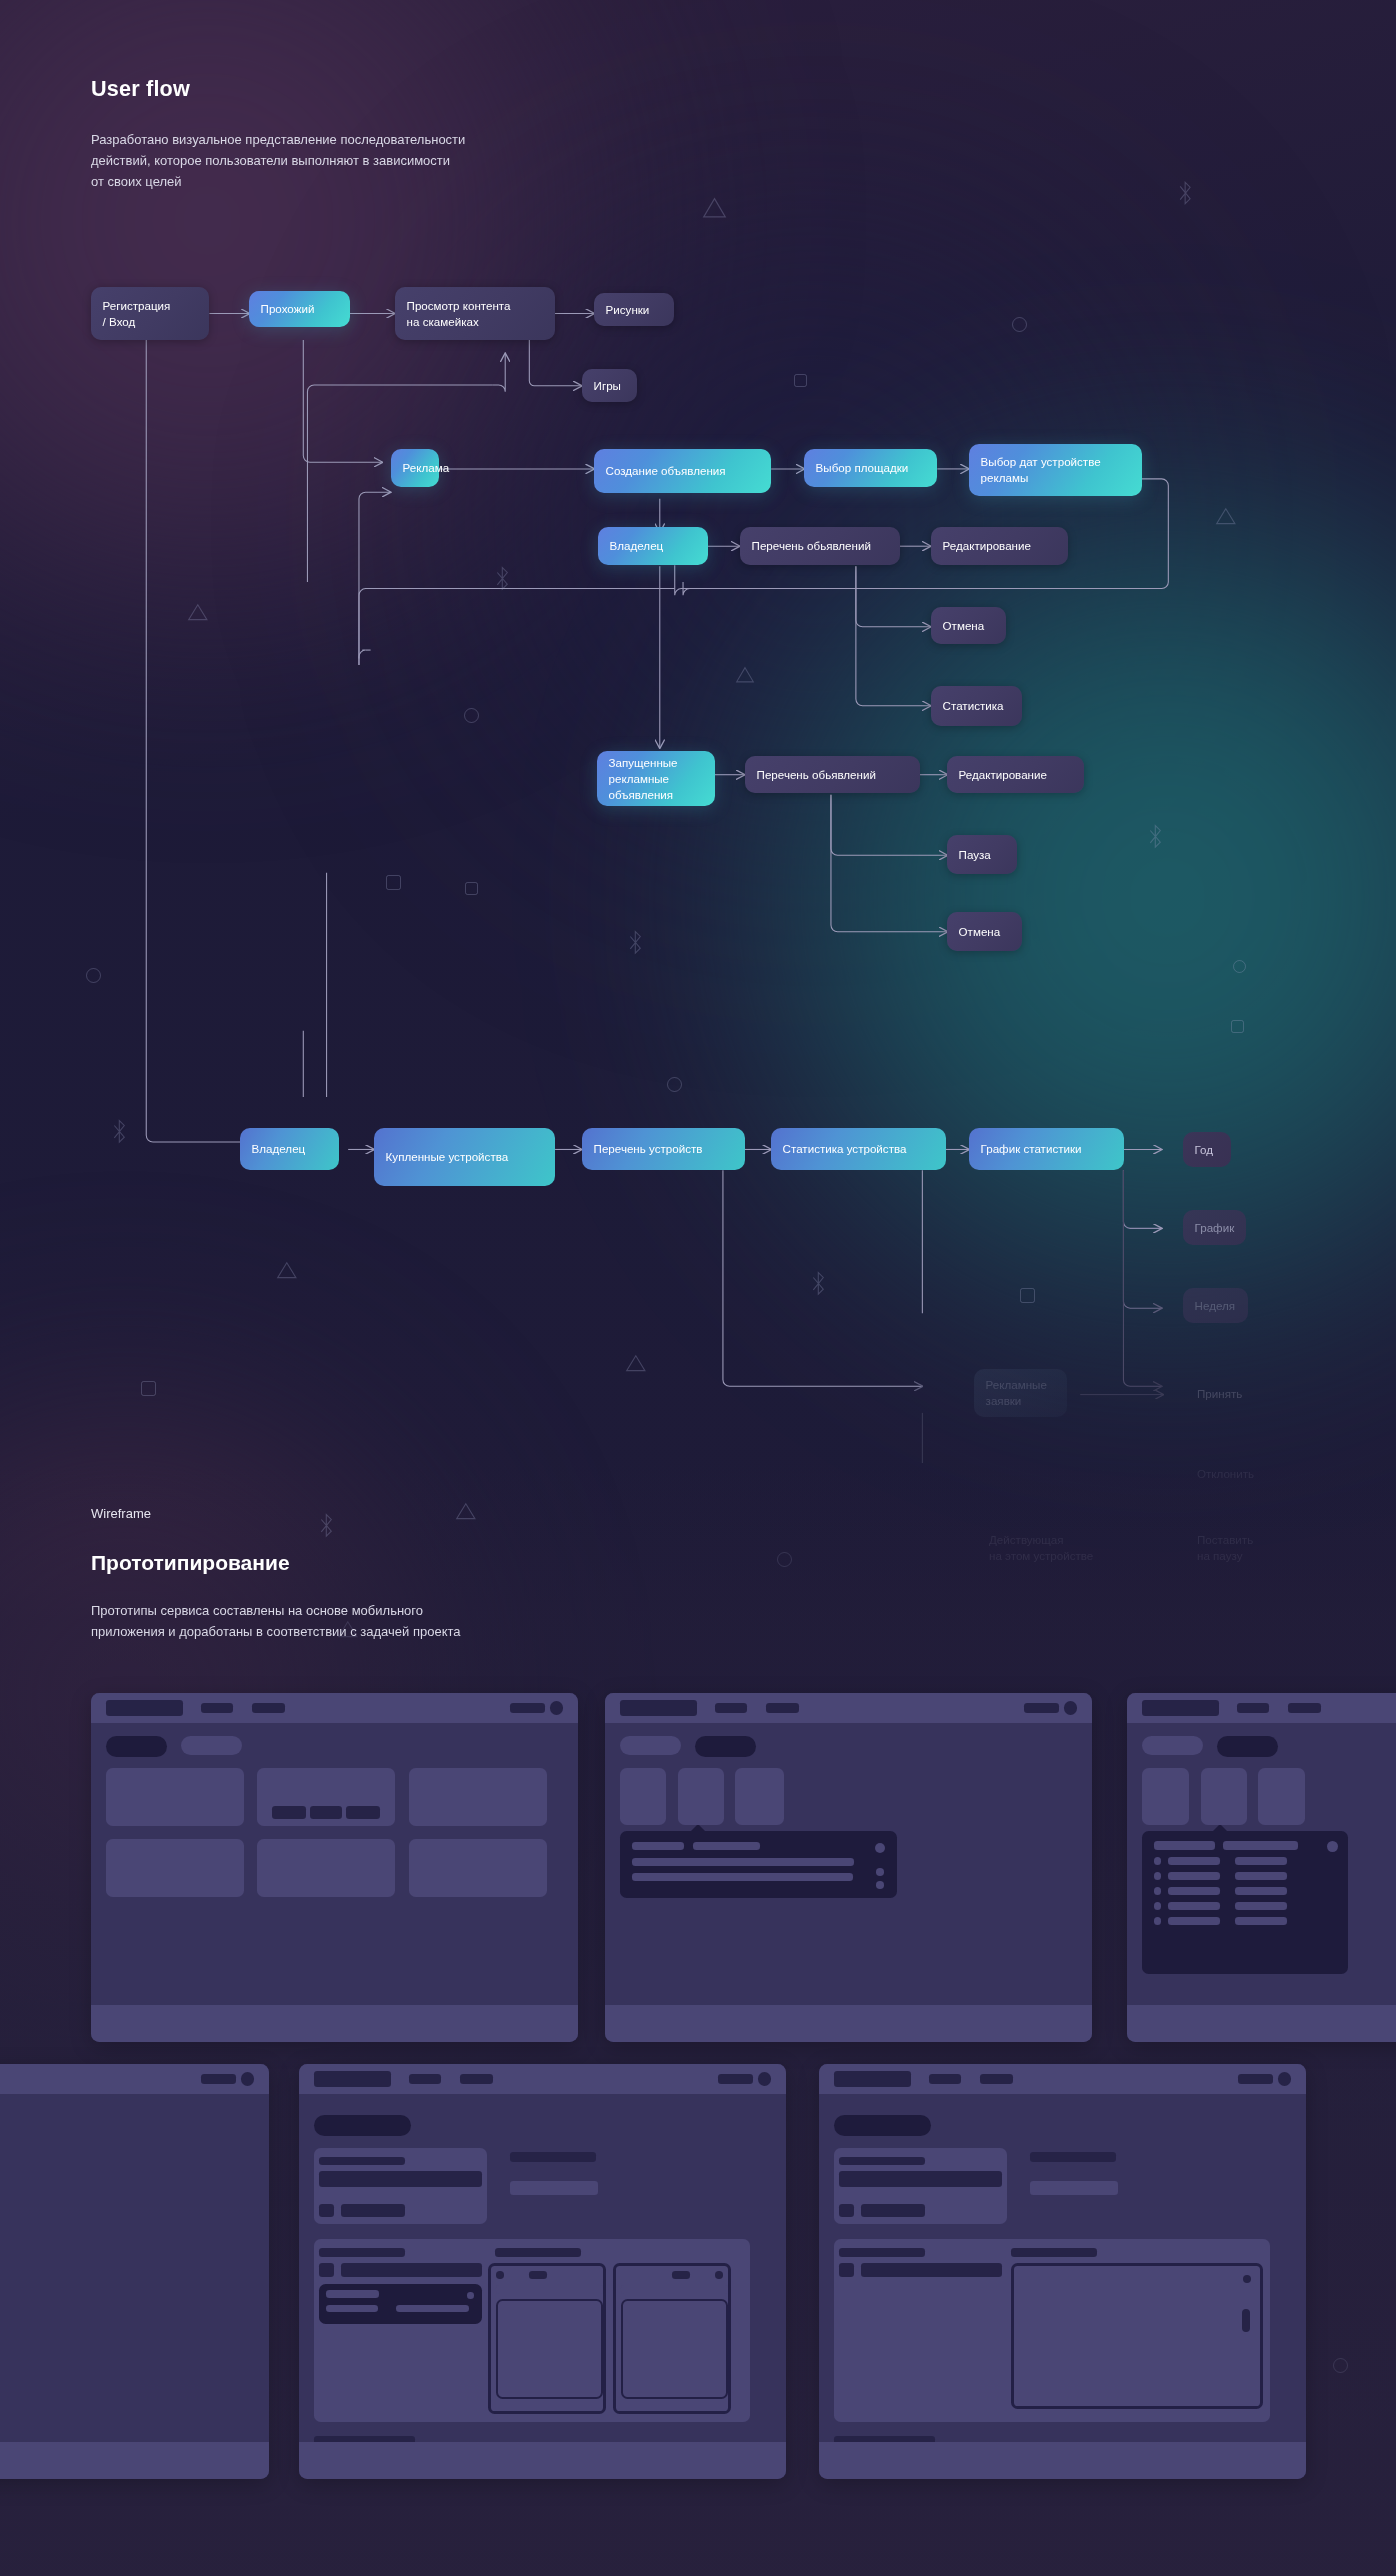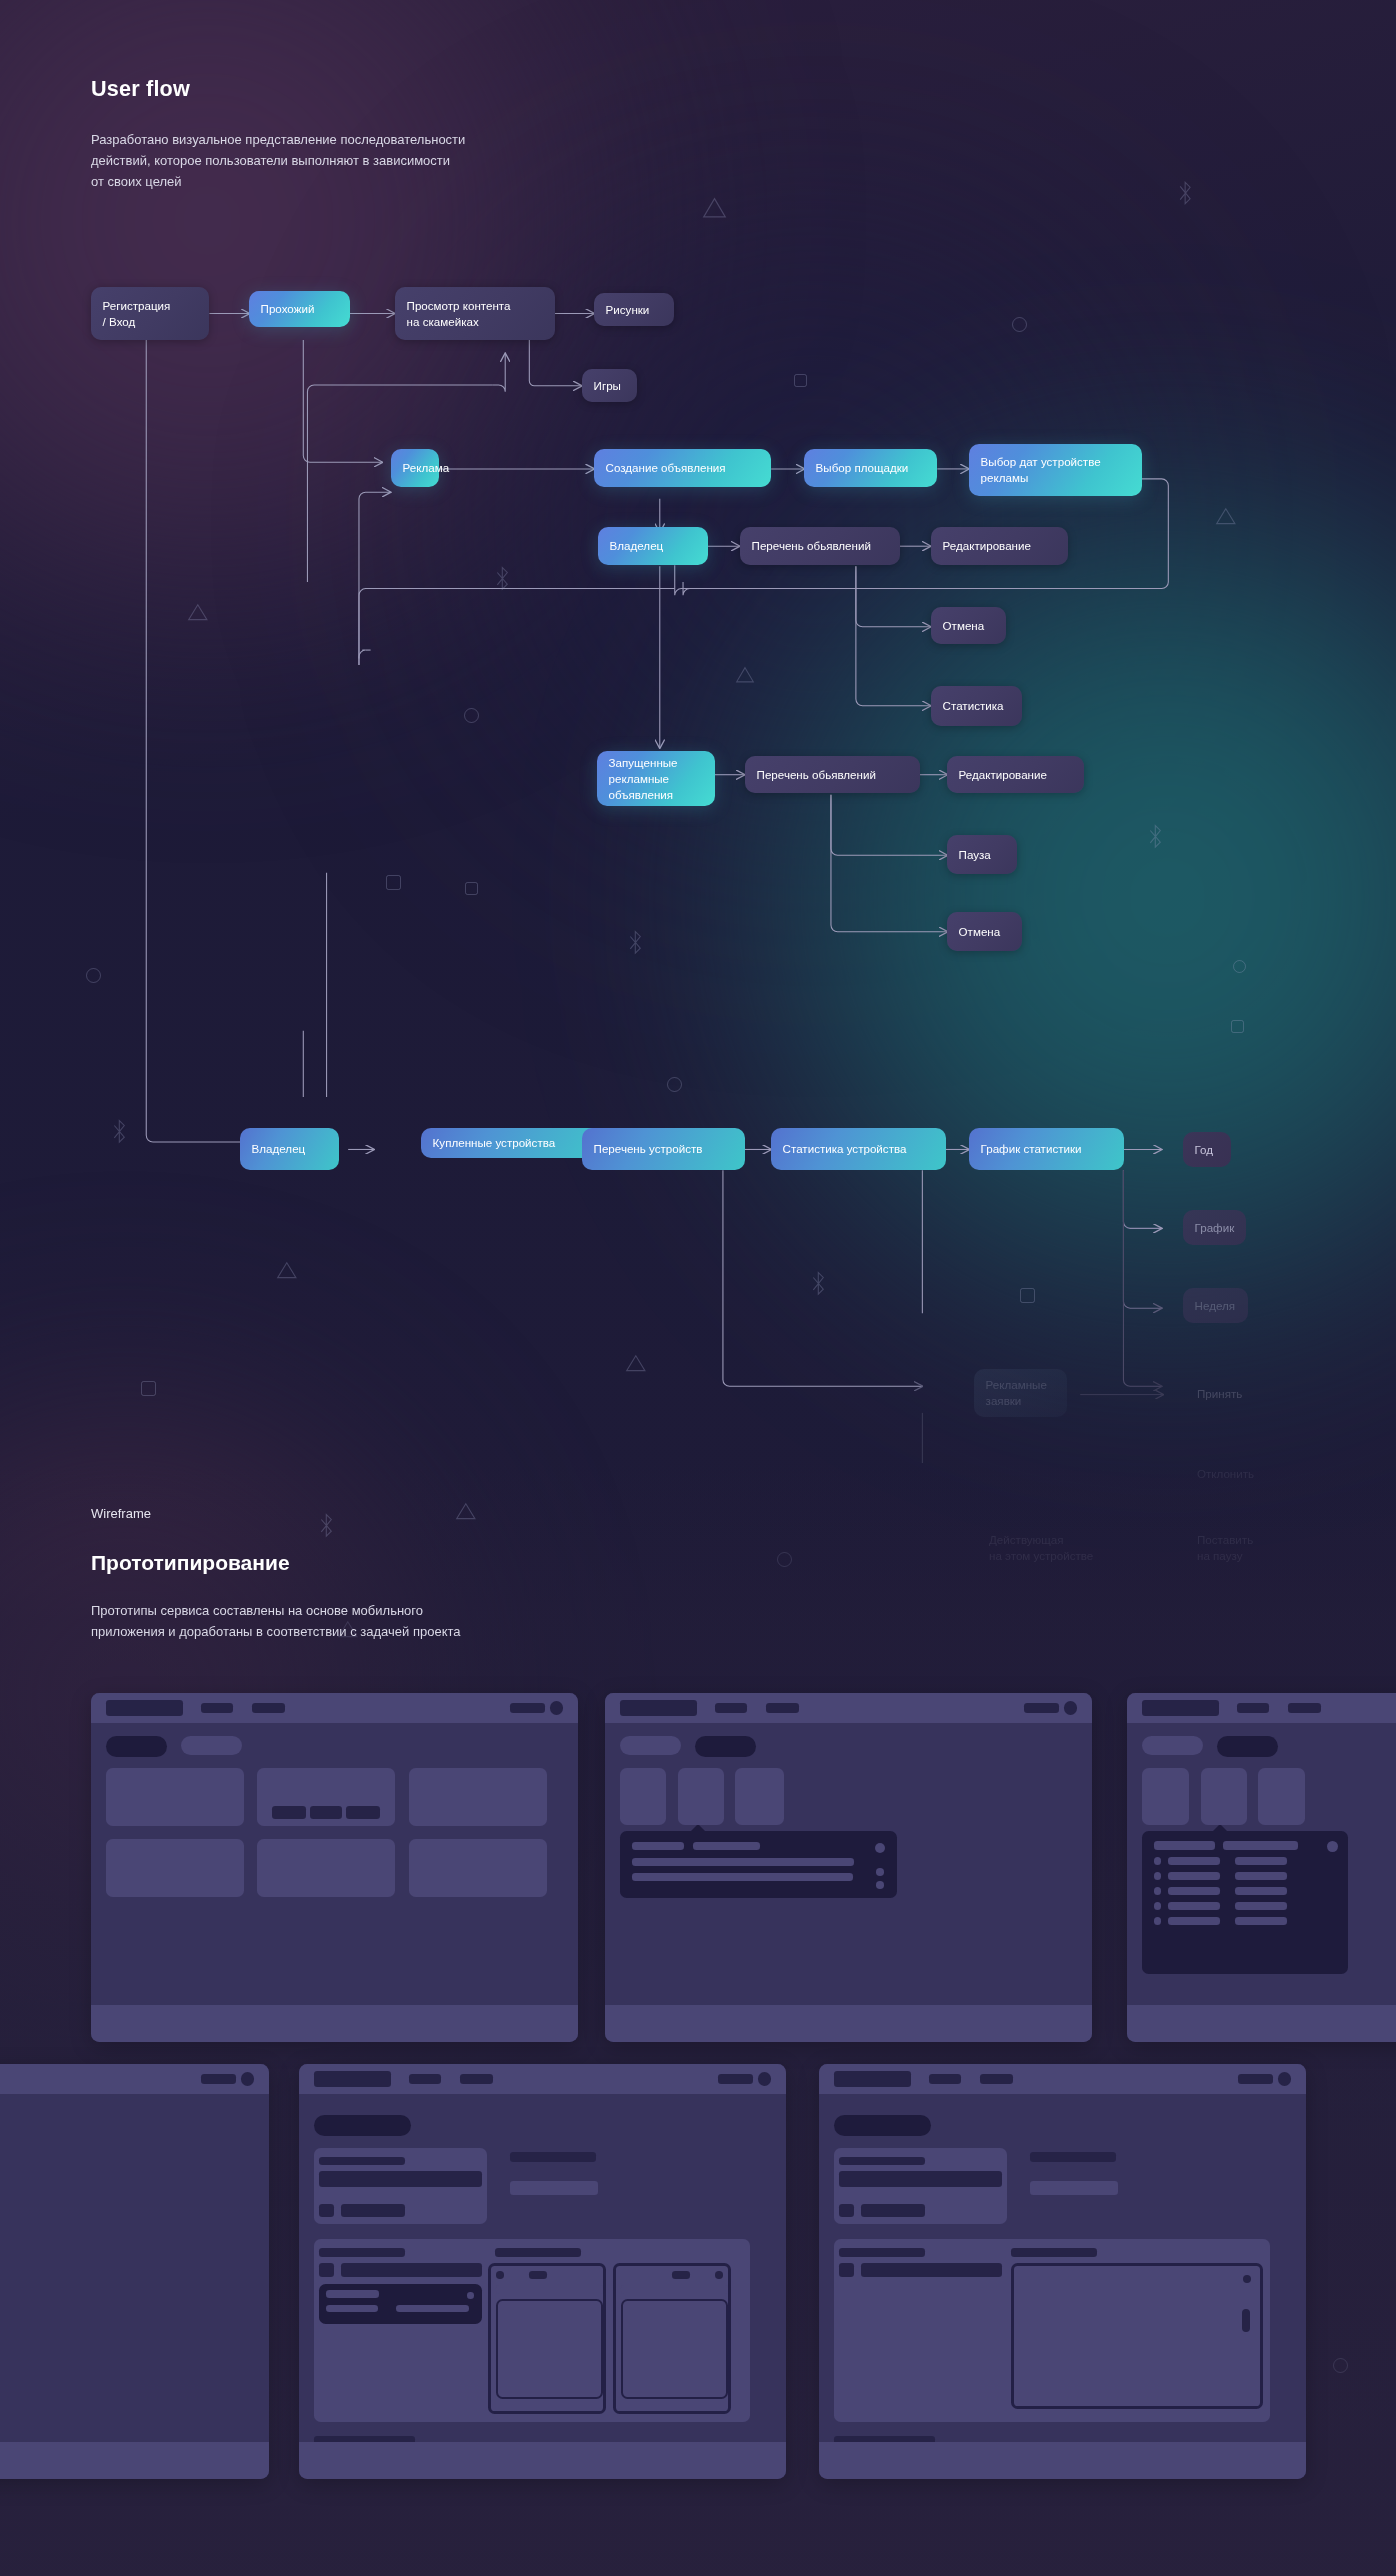--- a/index.html
+++ b/index.html
@@ -306,21 +306,21 @@
 
   <div class="node plain" style="left:91px;top:287px;width:118px;height:53px;">Регистрация
 / Вход</div>
   <div class="node accent" style="left:249px;top:291px;width:101px;height:36px;">Прохожий</div>
   <div class="node plain" style="left:395px;top:287px;width:160px;height:53px;">Просмотр контента
 на скамейках</div>
   <div class="node plain" style="left:594px;top:293px;width:80px;height:33px;">Рисунки</div>
   <div class="node plain" style="left:582px;top:369px;width:55px;height:33px;">Игры</div>
 
   <div class="node accent" style="left:391px;top:449px;width:48px;height:38px;">Реклама</div>
-  <div class="node accent" style="left:594px;top:449px;width:177px;height:38px;">Создание объявления</div>
+  <div class="node accent" style="left:594px;top:449px;width:177px;height:44px;">Создание объявления</div>
   <div class="node accent" style="left:804px;top:449px;width:133px;height:38px;">Выбор площадки</div>
   <div class="node accent" style="left:969px;top:444px;width:173px;height:52px;">Выбор дат устройстве
 рекламы</div>
 
   <div class="node accent" style="left:598px;top:527px;width:110px;height:38px;">Владелец</div>
   <div class="node plain" style="left:740px;top:527px;width:160px;height:38px;">Перечень обьявлений</div>
   <div class="node plain" style="left:931px;top:527px;width:137px;height:38px;">Редактирование</div>
 
   <div class="node plain" style="left:931px;top:607px;width:75px;height:37px;">Отмена</div>
   <div class="node plain" style="left:931px;top:686px;width:91px;height:40px;">Статистика</div>
@@ -328,21 +328,21 @@
   <div class="node accent" style="left:597px;top:751px;width:118px;height:55px;">Запущенные
 рекламные
 объявления</div>
   <div class="node plain" style="left:745px;top:756px;width:175px;height:37px;">Перечень обьявлений</div>
   <div class="node plain" style="left:947px;top:756px;width:137px;height:37px;">Редактирование</div>
 
   <div class="node plain" style="left:947px;top:835px;width:70px;height:39px;">Пауза</div>
   <div class="node plain" style="left:947px;top:912px;width:75px;height:39px;">Отмена</div>
 
   <div class="node accent2" style="left:240px;top:1128px;width:99px;height:42px;">Владелец</div>
-  <div class="node accent2" style="left:374px;top:1128px;width:181px;height:30px;margin-left:47px;">Купленные устройства</div>
+  <div class="node accent2" style="left:374px;top:1128px;width:181px;height:58px;">Купленные устройства</div>
   <div class="node accent2" style="left:582px;top:1128px;width:163px;height:42px;">Перечень устройств</div>
   <div class="node accent2" style="left:771px;top:1128px;width:175px;height:42px;">Статистика устройства</div>
   <div class="node accent2" style="left:969px;top:1128px;width:155px;height:42px;">График статистики</div>
 
   <div class="node muted" style="left:1183px;top:1132px;width:48px;height:35px;color:#c8c4dc;">Год</div>
   <div class="node muted" style="left:1183px;top:1210px;width:63px;height:35px;color:#a09db9;opacity:.85;">График</div>
   <div class="node muted" style="left:1183px;top:1288px;width:65px;height:35px;color:#7c7a96;opacity:.6;">Неделя</div>
 
   <div class="node ghost" style="left:974px;top:1369px;width:93px;height:48px;">Рекламные
 заявки</div>

